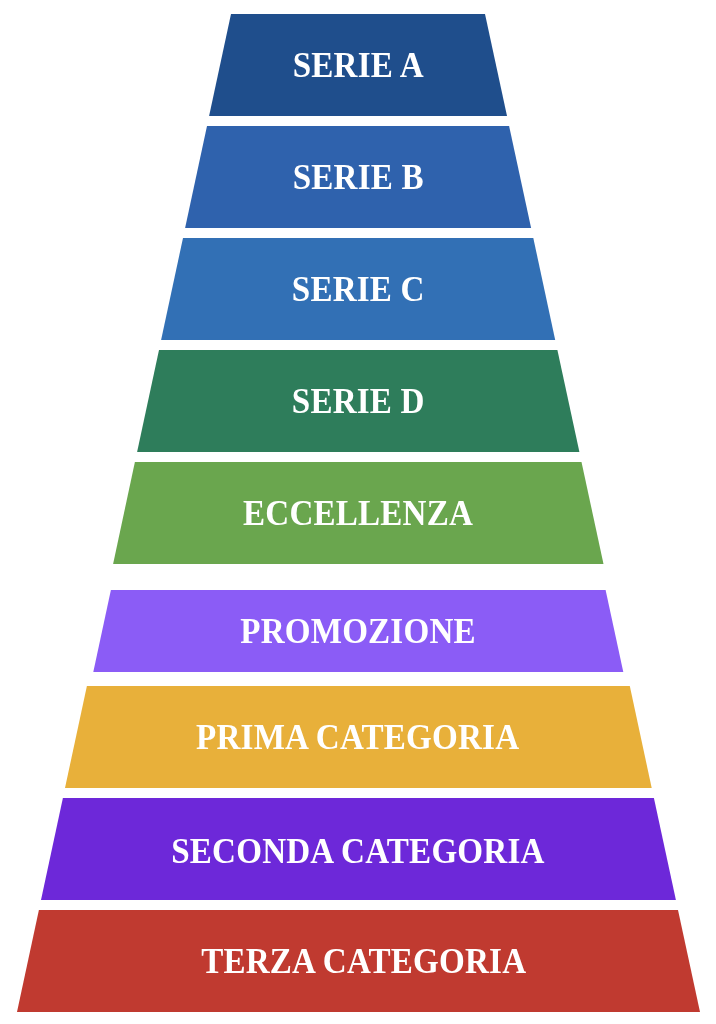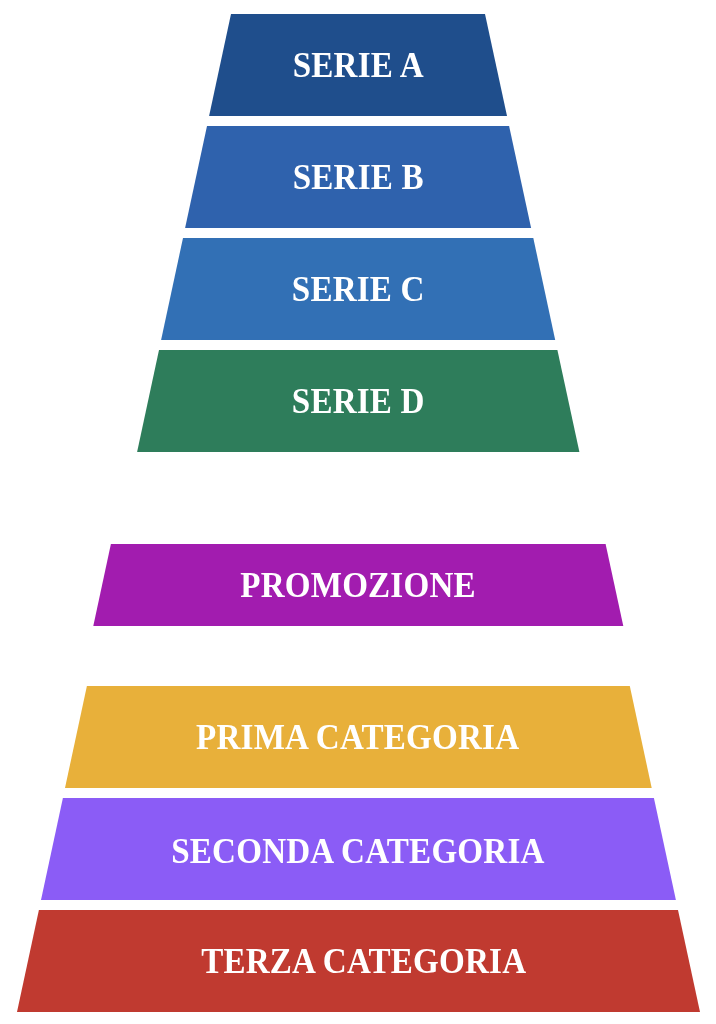--- a/index.html
+++ b/index.html
@@ -17,25 +17,28 @@
     </div>
   <div class="tier" style="top: 126px; height: 102px; background: rgb(47, 98, 173); clip-path: polygon(207px 0px, 509.1px 0px, 531.1px 102px, 185.1px 102px);">
       <span class="tier-label">SERIE B</span>
     </div>
   <div class="tier" style="top: 238px; height: 102px; background: rgb(50, 112, 181); clip-path: polygon(183px 0px, 533.3px 0px, 555.2px 102px, 161.1px 102px);">
       <span class="tier-label">SERIE C</span>
     </div>
   <div class="tier" style="top: 350px; height: 102px; background: rgb(46, 125, 91); clip-path: polygon(159px 0px, 557.4px 0px, 579.4px 102px, 137.1px 102px);">
       <span class="tier-label">SERIE D</span>
     </div>
-  <div class="tier" style="top: 544px; height: 82px; background: #a21caf; clip-path: polygon(110.9px 0px, 605.6px 0px, 627.6px 102px, 89px 102px);">
+  <div class="tier" style="top: 462px; height: 102px; background: rgb(106, 166, 78); clip-path: polygon(134.9px 0px, 581.5px 0px, 603.5px 102px, 113.1px 102px);">
+      <span class="tier-label">ECCELLENZA</span>
+    </div>
+  <div class="tier" style="top: 590px; height: 82px; background: #8b5cf6; clip-path: polygon(110.9px 0px, 605.6px 0px, 627.6px 102px, 89px 102px);">
       <span class="tier-label">PROMOZIONE</span>
     </div>
   <div class="tier" style="top: 686px; height: 102px; background: rgb(232, 176, 58); clip-path: polygon(86.9px 0px, 629.8px 0px, 651.7px 102px, 65px 102px); text-align: right;">
       <span class="tier-label">PRIMA CATEGORIA</span>
     </div>
-  <div class="tier" style="top: 798px; height: 105px; background: #8b5cf6; clip-path: polygon(62.9px 0px, 653.9px 0px, 675.9px 102px, 41px 102px);">
+  <div class="tier" style="top: 798px; height: 105px; background: #6d28d9; clip-path: polygon(62.9px 0px, 653.9px 0px, 675.9px 102px, 41px 102px);">
       <span class="tier-label">SECONDA CATEGORIA</span>
     </div>
   <div class="tier" style="top: 910px; height: 102px; background: rgb(192, 58, 48); clip-path: polygon(38.9px 0px, 678px 0px, 700px 102px, 17px 102px); padding-left: 6px;">
       <span class="tier-label">TERZA CATEGORIA</span>
     </div>
 </div>
 
 </body></html>

